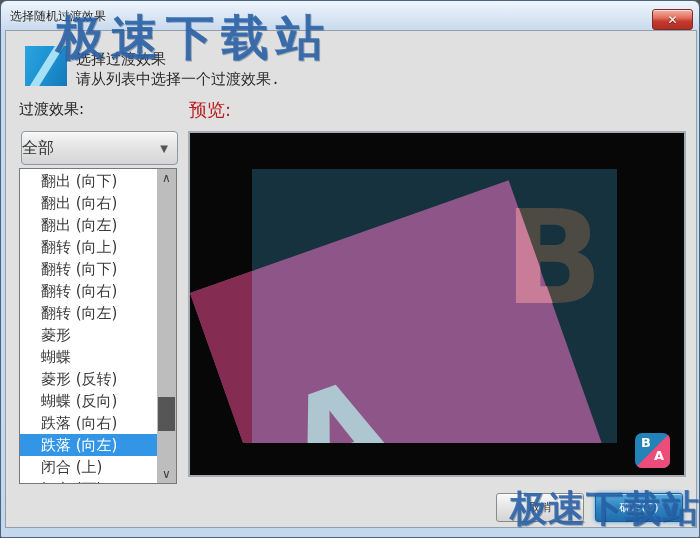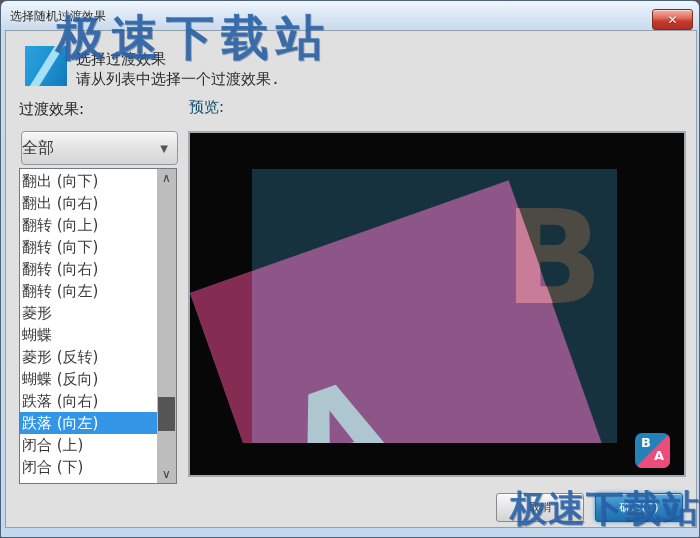--- a/index.html
+++ b/index.html
@@ -26,36 +26,36 @@
 
   
   .hdr-icon { position:absolute; left:19px; top:15px; width:42px; height:40px;
               background:linear-gradient(115deg,#2aa4de 0%,#1d8fd0 55%,#1478b8 100%); overflow:hidden; }
   .hdr-icon .stripe { position:absolute; left:18px; top:-12px; width:8px; height:64px;
                       background:#a5e0f5; transform:rotate(32deg); }
   .hdr-title { position:absolute; left:70px; top:19px; font-size:15px; color:#2a2a2a; }
   .hdr-sub   { position:absolute; left:70px; top:39px; font-size:15px; color:#2a2a2a;font-family:Liberation Mono, monospace; }
 
   .lbl-effects { position:absolute; left:13px; top:69px; font-size:15px; color:#222; }
-  .lbl-preview { position:absolute; left:183px; top:67px; font-size:15px; color:#0c4a6e; }
+  .lbl-preview { position:absolute; left:183px; top:67px; font-size:18px; color:#b91c1c; }
 
   
   .combo { position:absolute; left:15px; top:100px; width:157px; height:34px;
            border:1px solid #8b98a5; border-radius:4px;
            background:linear-gradient(#f7f7f7,#e3e3e3 50%,#d5d5d5);
            box-shadow:inset 0 1px 0 #fff; cursor:pointer;
            display:flex; align-items:center; justify-content:flex-start; }
   .combo .val { font-size:16px; color:#333; }
   .combo .arrow { position:absolute; right:9px; top:11px; font-size:10px; color:#555; }
 
   
   .listbox { position:absolute; left:13px; top:137px; width:158px; height:316px;
              background:#fff; border:1px solid #787878; overflow:hidden; }
   .rows { position:absolute; left:0; top:1px; width:137px; }
-  .row { height:22px; line-height:22px; padding-left:2px; font-size:15px; color:#3a3a3a;
+  .row { height:22px; line-height:22px; padding-left:21px; font-size:15px; color:#3a3a3a;
          white-space:nowrap; cursor:default; }
   .row.selected { background:#3295e6; color:#fff; }
   .vscroll { position:absolute; right:0; top:0; width:19px; height:100%; background:#bdbdbd; }
   .vs-up, .vs-down { position:absolute; left:0; width:19px; height:16px; text-align:center;
                      font-size:12px; color:#3f3f3f; line-height:16px; cursor:pointer; }
   .vs-up { top:1px; } .vs-down { bottom:1px; }
   .vs-thumb { position:absolute; left:1px; top:228px; width:17px; height:34px; background:#565656; cursor:pointer; }
 
   
   .preview { position:absolute; left:182px; top:100px; width:498px; height:346px;
@@ -124,20 +124,21 @@
 
     <div class="combo">
       <span class="val">全部</span>
       <span class="arrow">▼</span>
     </div>
 
     <div class="listbox">
       <div class="rows">
         <div class="row">翻出 (向下)</div>
         <div class="row">翻出 (向右)</div>
+        <div class="row">翻出 (向左)</div>
         <div class="row">翻转 (向上)</div>
         <div class="row">翻转 (向下)</div>
         <div class="row">翻转 (向右)</div>
         <div class="row">翻转 (向左)</div>
         <div class="row">菱形</div>
         <div class="row">蝴蝶</div>
         <div class="row">菱形 (反转)</div>
         <div class="row">蝴蝶 (反向)</div>
         <div class="row">跌落 (向右)</div>
         <div class="row selected">跌落 (向左)</div>

